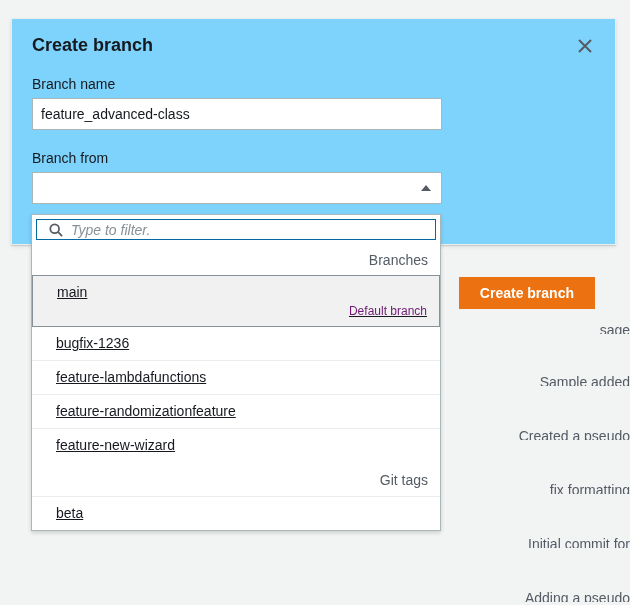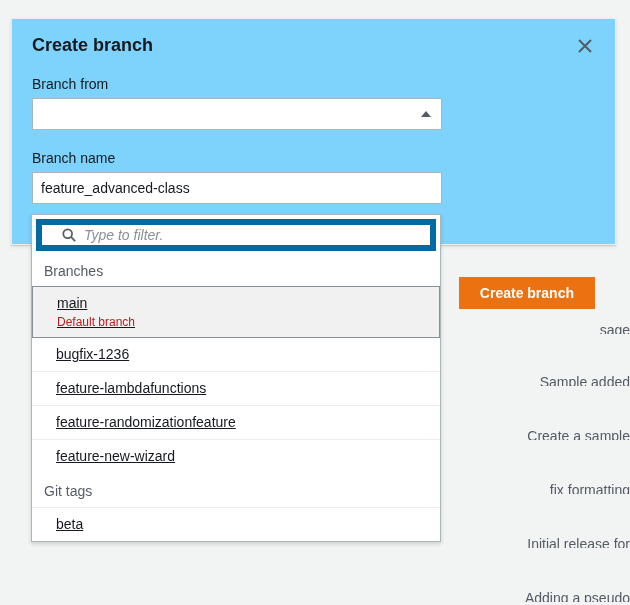--- a/index.html
+++ b/index.html
@@ -66,51 +66,51 @@
     position: absolute;
     left: 31px; top: 214px;
     width: 410px;
     background: #fff;
     border: 1px solid #aab7b8;
     box-shadow: 0 2px 4px rgba(0,0,0,.15);
     max-height: 390px;
   }
   .filter-row {
     margin: 4px 4px 2px 4px;
-    border: 6px solid #0369a1;
-    height: 32px;
+    border: 1px solid #0369a1;
+    height: 21px;
     display: flex; align-items: center;
-    padding: 0 20px; gap: 8px;
+    padding: 0 12px; gap: 8px;
   }
   .filter-row svg { width: 14px; height: 14px; stroke: #545b64; stroke-width: 2; fill: none; }
   .filter-input {
     border: none; outline: none; flex: 1;
     font-size: 14px; font-style: italic; color: #687078;
     height: 100%; background: transparent;
   }
   .filter-input::placeholder { font-style: italic; color: #879196; }
   .group-header {
     padding: 10px 12px 8px 12px;
-    font-size: 14px; color: #545b64;
+    font-size: 14px; color: #545b64; text-align: right;
   }
   .opt {
     padding: 7px 12px 7px 24px;
     font-size: 14px; color: #16191f;
     border-top: 1px solid #eaeded;
     cursor: pointer;
     line-height: 1.35;
     text-decoration: underline;
   }
   .opt.highlighted {
     background: #f1f1f1;
     border: 1px solid #879196;
     margin: -1px 0;
     position: relative;
   }
-  .opt-sub { font-size: 12px; color: #b91c1c; margin-top: 1px; }
+  .opt-sub { font-size: 12px; color: #701a75; margin-top: 1px; text-align: right; }
   .modal-footer {
     position: absolute;
     right: 20px; top: 258px;
     display: flex; gap: 10px;
   }
   .btn {
     height: 32px; padding: 0 20px;
     font-size: 14px; font-weight: 700;
     border: 1px solid transparent; cursor: pointer;
     display: inline-flex; align-items: center;
@@ -123,53 +123,53 @@
 <body>
 
 <div class="bg-rows">
   <div class="bg-row" style="top:280px">
       <span class="commit-text">sage</span>
     </div>
   <div class="bg-row" style="top:332px">
       <span class="commit-text">Sample added</span>
     </div>
   <div class="bg-row" style="top:386px">
-      <span class="commit-text">Create a sample</span>
+      <span class="commit-text">Created a pseudo</span>
     </div>
   <div class="bg-row" style="top:440px">
       <span class="commit-text">fix formatting</span>
     </div>
   <div class="bg-row" style="top:494px">
-      <span class="commit-text">Initial release for</span>
+      <span class="commit-text">Initial commit for</span>
     </div>
   <div class="bg-row" style="top:548px">
       <span class="commit-text">Adding a pseudo</span>
     </div>
 </div>
 
 <div class="modal">
   <div class="modal-header">
     <div class="modal-title">Create branch</div>
     <div class="close-btn">
       <svg viewBox="0 0 14 14">
           <path d="M1 1 L13 13 M13 1 L1 13" fill="none"></path>
         </svg>
     </div>
   </div>
   <div class="modal-body">
     <div class="field-group">
+      <div class="field-label">Branch name</div>
+      <input class="text-input" type="text" value="feature_advanced-class" style="">
+    </div>
+    <div class="field-group">
       <div class="field-label">Branch from</div>
       <div class="select-trigger">
         <span></span>
         <span class="caret-up"></span>
       </div>
-    </div>
-    <div class="field-group">
-      <div class="field-label">Branch name</div>
-      <input class="text-input" type="text" value="feature_advanced-class" style="">
     </div>
   </div>
 
   <div class="modal-footer">
     <button class="btn btn-link">Cancel</button>
     <button class="btn btn-primary">Create branch</button>
   </div>
 </div>
 
 <div class="dropdown-panel">

